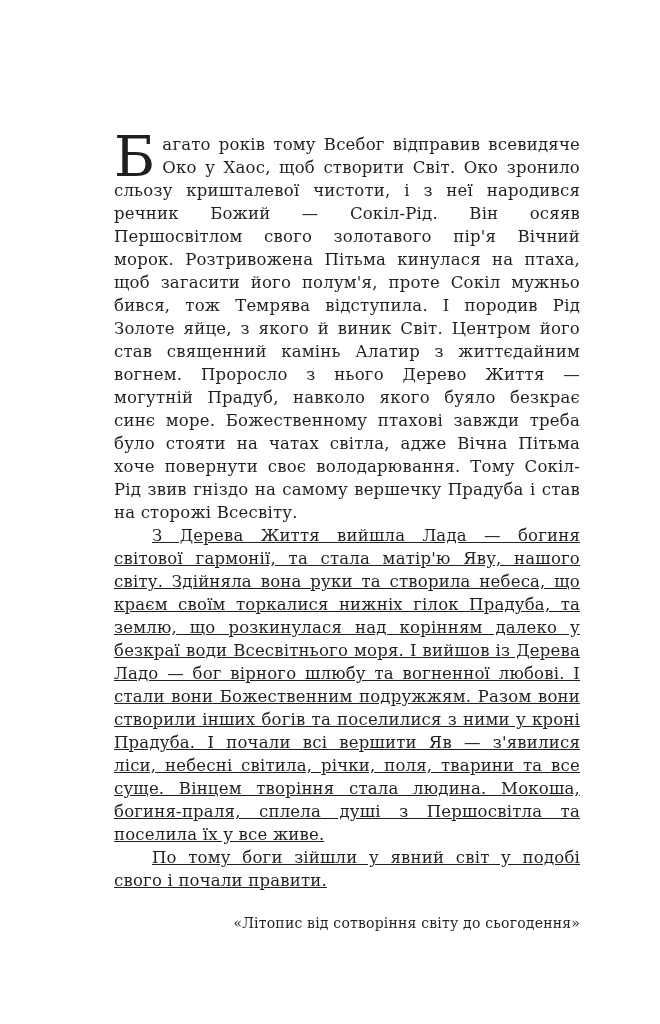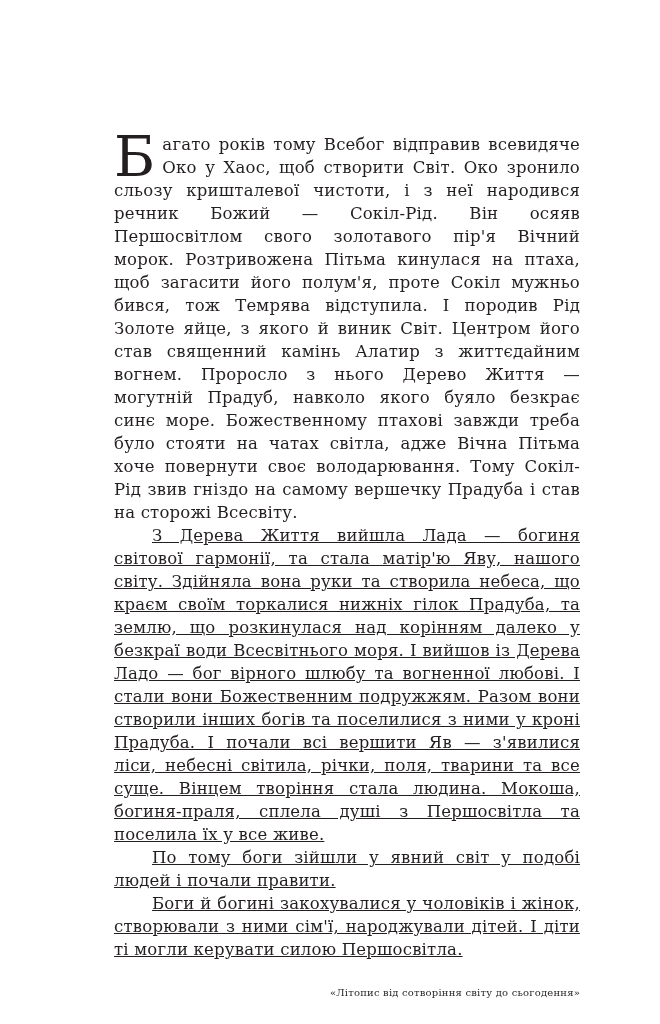--- a/index.html
+++ b/index.html
@@ -41,30 +41,29 @@
     line-height: 44px;
     padding-right: 7px;
     padding-top: 2px;
     font-weight: 400;
     color: #231f20;
   }
   .attribution {
     margin: 20px 0 0 0;
     padding: 0;
     text-align: right;
-    font-size: 10px;
+    font-size: 14px;
     color: #231f20;
   }
 </style>
 </head>
 <body>
 
 <div class="page">
   <div class="text-block">
     <p class="para">
       <span class="dropcap">Б</span><span>агато років тому Всебог відправив всевидяче Око у Хаос, щоб створити Світ. Око зронило сльозу кришталевої чистоти, і з неї народився речник Божий — Сокіл-Рід. Він осяяв Першосвітлом свого золотавого пір'я Вічний морок. Розтривожена Пітьма кинулася на птаха, щоб загасити його полум'я, проте Сокіл мужньо бився, тож Темрява відступила. І породив Рід Золоте яйце, з якого й виник Світ. Центром його став священний камінь Алатир з життєдайним вогнем. Проросло з нього Дерево Життя — могутній Прадуб, навколо якого буяло безкрає синє море. Божественному птахові завжди треба було стояти на чатах світла, адже Вічна Пітьма хоче повернути своє володарювання. Тому Сокіл-Рід звив гніздо на самому вершечку Прадуба і став на сторожі Всесвіту.</span>
     </p>
     <p class="para indent">З Дерева Життя вийшла Лада — богиня світової гармонії, та стала матір'ю Яву, нашого світу. Здійняла вона руки та створила небеса, що краєм своїм торкалися нижніх гілок Прадуба, та землю, що розкинулася над корінням далеко у безкраї води Всесвітнього моря. І вийшов із Дерева Ладо — бог вірного шлюбу та вогненної любові. І стали вони Божественним подружжям. Разом вони створили інших богів та поселилися з ними у кроні Прадуба. І почали всі вершити Яв — з'явилися ліси, небесні світила, річки, поля, тварини та все суще. Вінцем творіння стала людина. Мокоша, богиня-праля, сплела душі з Першосвітла та поселила їх у все живе.</p>
-    <p class="para indent">По тому боги зійшли у явний світ у подобі людей і почали правити.</p>
-    <p class="para indent">Боги й богині закохувалися у чоловіків і жінок, створювали з ними сім'ї, народжували дітей. І діти ті могли  керувати силою Першосвітла.</p>
+    <p class="para indent">По тому боги зійшли у явний світ у подобі свого і почали правити.</p>
     <p class="attribution">«Літопис від сотворіння світу до сьогодення»</p>
   </div>
 </div>
 
 </body></html>

